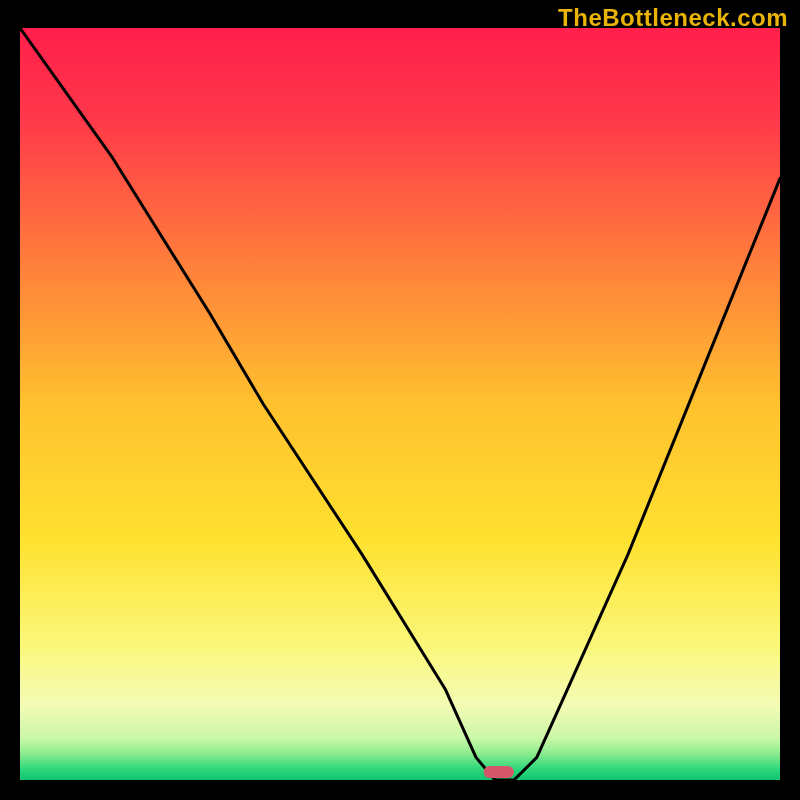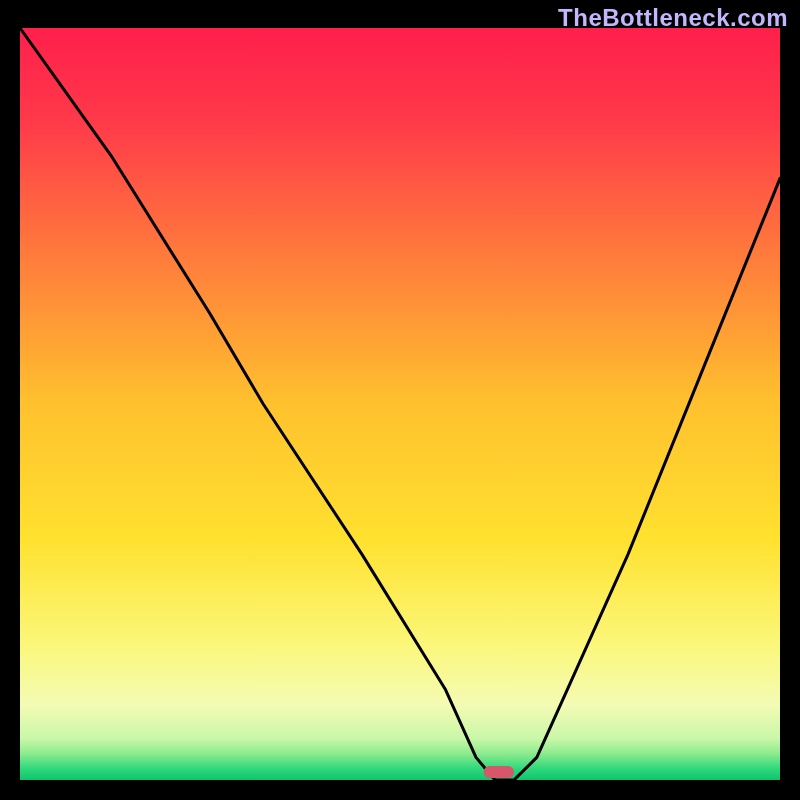--- a/index.html
+++ b/index.html
@@ -16,21 +16,21 @@
     left: 0;
     top: 0;
     width: 800px;
     height: 800px;
     background: #000;
   }
   .watermark {
     position: absolute;
     top: 4px;
     right: 12px;
-    color: #c4b5fd;
+    color: #eab308;
     font-size: 24px;
     font-weight: 600;
     letter-spacing: 0.5px;
   }
   .plot {
     position: absolute;
     left: 20px;
     top: 28px;
     width: 760px;
     height: 752px;

